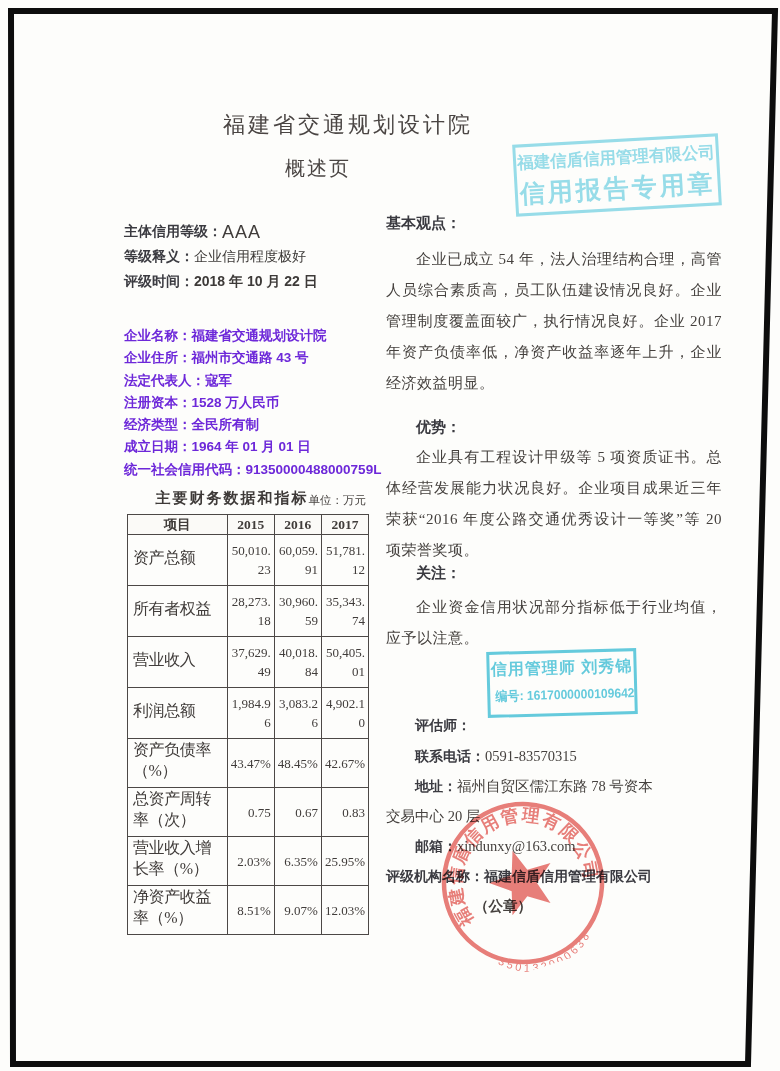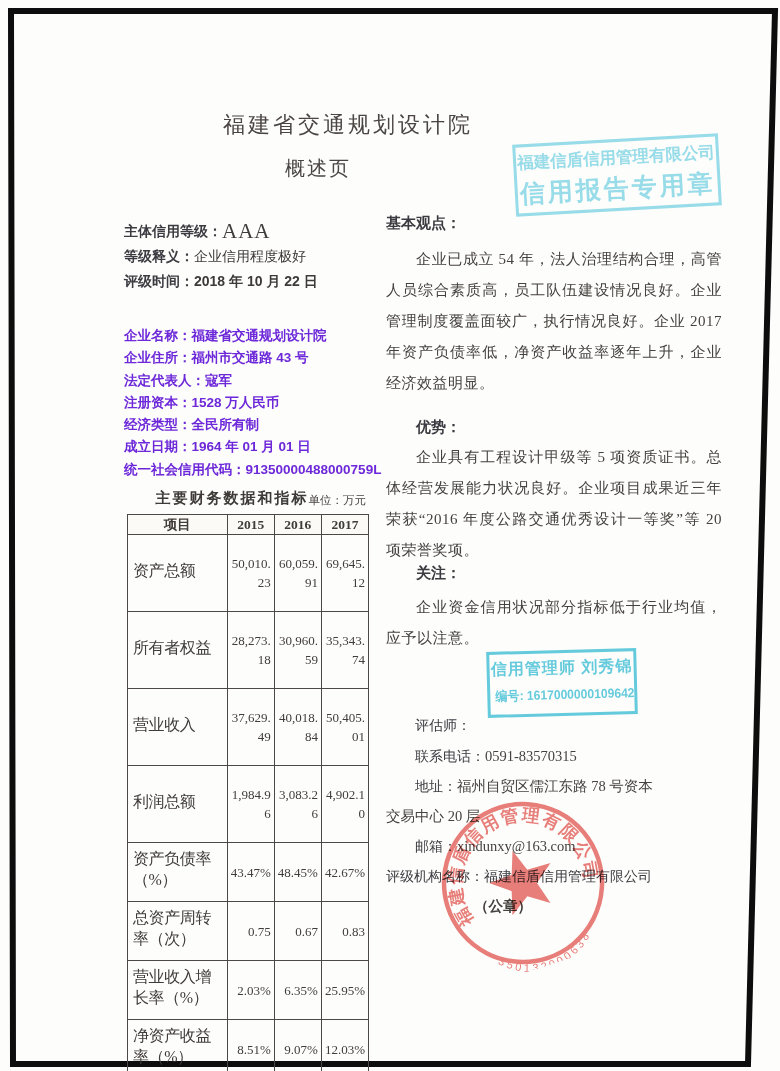--- a/index.html
+++ b/index.html
@@ -10,51 +10,51 @@
 
   
   .title-wrap{position:absolute;left:108px;top:110px;width:480px;text-align:center;}
   .doc-title{font-size:22px;letter-spacing:3px;color:#4a4543;font-weight:500;}
   .doc-subtitle{font-size:20px;letter-spacing:2px;color:#4a4543;margin-top:15px;
                 transform:translateX(-30px);font-weight:500;}
 
   
   .rating{position:absolute;left:124px;top:219px;width:260px;font-size:14px;}
   .rating p{margin:0;height:25px;line-height:25px;}
-  .aaa{font-family:Liberation Serif, serif;font-size:21px;letter-spacing:1px;
+  .aaa{font-family:Liberation Sans, sans-serif;font-size:18px;letter-spacing:1px;
        color:#403c3a;font-weight:500;vertical-align:-2px;text-align:right;}
   .rating .lab{color:#3b3b41;}
   .rating .serifval{font-family:"Liberation Serif", serif;font-weight:normal;}
 
   .company{position:absolute;left:124px;top:325px;width:280px;font-size:13.5px;}
   .company p{margin:0;height:22.3px;line-height:22.3px;color:#6d28d9;}
 
   .fin-head{position:absolute;left:126px;top:489px;width:240px;display:flex;
             justify-content:flex-end;align-items:flex-end;}
   .fin-title{font-size:15px;font-weight:600;letter-spacing:2px;color:#3e3a38;}
   .fin-unit{font-size:11.5px;color:#474340;}
 
   table.fin{position:absolute;left:127px;top:514px;width:242px;border-collapse:collapse;
             font-size:13px;color:#403c3a;}
   table.fin th, table.fin td{border:1.2px solid #4c4846;}
   table.fin th{height:19px;font-weight:600;font-size:13.5px;padding:0 2px;background:#fbfaf7;}
   table.fin td.lbl{text-align:left;padding:1px 1px 5px 5px;font-size:16px;letter-spacing:-0.4px;
                    width:104px;}
-  table.fin td.num{text-align:right;padding:18px 3px;white-space:pre-line;line-height:19px;}
+  table.fin td.num{text-align:right;padding:5px 3px;white-space:pre-line;line-height:19px;}
   table.fin tr.tall td{height:40px;}
   table.fin tr.short td{height:22px;}
 
   
   .rcol{position:absolute;left:386px;width:336px;}
   .sec-heading{font-size:15px;color:#3a3a40;margin:0;}
   .indent2{ text-indent:2em; }
   .para{font-size:15px;line-height:31px;text-align:justify;text-indent:2em;margin:0;
         color:#45413e;letter-spacing:0.5px;}
   .cline{font-size:14.5px;line-height:30px;margin:0;color:#45413e;}
-  .cline .clab{font-family:"Liberation Sans", sans-serif;font-weight:normal;color:#3b3b41;font-size:14px;margin-top:14px;}
+  .cline .clab{font-family:"Liberation Sans", sans-serif;font-weight:bold;color:#3b3b41;font-size:14px;margin-top:14px;}
   .cline .cval{white-space:pre-line;}
   .sealnote{padding-left:88px;}
 
   
   .stamp{position:absolute;mix-blend-mode:multiply;}
   .rect-stamp{box-sizing:border-box;text-align:center;
               font-family:"Liberation Sans", sans-serif;font-weight:bold;}
   .report-stamp{left:514px;top:139px;width:206px;height:72px;border:3px solid #8fdbeb;
                 color:#8fdbeb;transform:rotate(-3.2deg);opacity:.92;}
   .report-stamp .l1{font-size:16.5px;line-height:30px;letter-spacing:0;}
@@ -110,21 +110,21 @@
         <th>2017</th>
       </tr>
     </thead>
     <tbody>
       <tr class="tall">
         <td class="lbl">资产总额</td>
         <td class="num">50,010.
 23</td>
         <td class="num">60,059.
 91</td>
-        <td class="num">69,645.
+        <td class="num">51,781.
 12</td>
       </tr>
       <tr class="tall">
         <td class="lbl">所有者权益</td>
         <td class="num">28,273.
 18</td>
         <td class="num">30,960.
 59</td>
         <td class="num">35,343.
 74</td>

